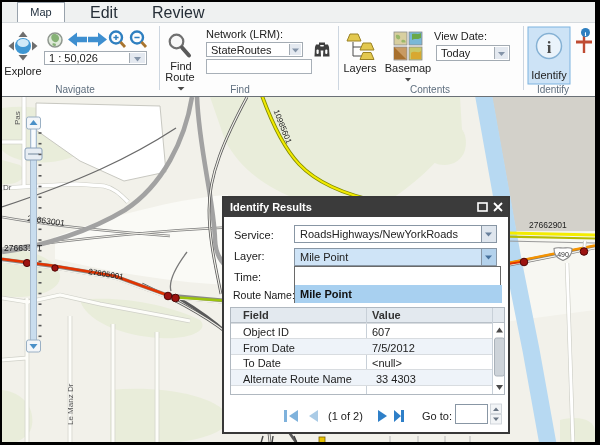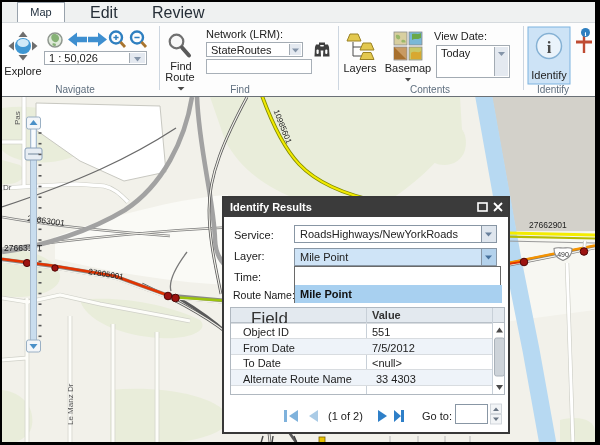--- a/index.html
+++ b/index.html
@@ -317,21 +317,21 @@
   <span class="abs rtxt" style="left:4px; top:1px;">StateRoutes</span>
   <div class="btn" style="width:12px;">
       <svg width="11" height="12" viewBox="0 0 11 12">
         <path d="M2,4.5 L9,4.5 L5.5,8.5 Z" fill="#8494a8"></path>
       </svg>
     </div>
 </div>
 <div class="abs" style="left:206px; top:59px; width:106px; height:15px; background:#fff; border:1px solid #a8b0b8;"></div>
 
 <div class="abs rtxt" style="left:434px; top:30px;">View Date:</div>
-<div class="combo abs" style="left:436px; top:45px; width:74px; height:33px;">
+<div class="combo abs" style="left:436px; top:45px; width:74px; height:16px;">
   <span class="abs rtxt" style="left:4px; top:1px;">Today</span>
   <div class="btn" style="width:14px;">
       <svg width="13" height="13" viewBox="0 0 13 13">
         <path d="M3,5 L10,5 L6.5,9 Z" fill="#8494a8"></path>
       </svg>
     </div>
 </div>
 
 <div id="dlg" class="abs">
   <div id="dlg-title" class="abs">Identify Results
@@ -358,29 +358,29 @@
   </div>
   <div class="dl abs" style="left:10px; top:73px;">Time:</div>
   <div class="dl abs" style="left:9px; top:91px; font-size:10.5px;">Route Name:</div>
 
   <div class="abs" style="left:70px; top:68px; width:207px; height:37px; background:#fff; border:1px solid #6a6a6a;">
     <div class="abs" style="left:0; top:18px; width:207px; height:18px; background:#a8d0f0; font-size:11px; font-weight:bold; color:#111; line-height:18px; padding-left:5px;">Mile Point</div>
   </div>
 
   <div class="abs" style="left:6px; top:109px; width:275px; height:88px; border:1px solid #b0b8c0; background:#fff;">
     <div class="abs" style="left:0; top:0; width:273px; height:15px; background:#e3e9ef; border-bottom:1px solid #b8c0c8;">
-      <span class="abs" style="left:20px; top:1px; font-size:17px; font-weight:normal; color:#333;">Field</span>
+      <span class="abs" style="left:12px; top:1px; font-size:11px; font-weight:bold; color:#333;">Field</span>
       <span class="abs" style="left:141px; top:1px; font-size:11px; font-weight:bold; color:#333;">Value</span>
     </div>
     <div class="abs" style="left:135px; top:0; width:1px; height:86px; background:#c8d0d8;"></div>
     <div class="abs" style="left:261px; top:0; width:1px; height:86px; background:#c8d0d8;"></div>
     <div class="abs" style="left:0; top:31px; width:261px; height:15px; background:#eef3f9;"></div>
     <div class="abs" style="left:0; top:62px; width:261px; height:15px; background:#eef3f9;"></div>
     <span class="abs" style="left:12px; top:18px; font-size:11px; color:#222;">Object ID</span>
-    <span class="abs" style="left:141px; top:18px; font-size:11px; color:#222;">551</span>
+    <span class="abs" style="left:141px; top:18px; font-size:11px; color:#222;">607</span>
     <span class="abs" style="left:12px; top:34px; font-size:11px; color:#222;">From Date</span>
     <span class="abs" style="left:141px; top:34px; font-size:11px; color:#222;">7/5/2012</span>
     <span class="abs" style="left:12px; top:49px; font-size:11px; color:#222;">To Date</span>
     <span class="abs" style="left:141px; top:49px; font-size:11px; color:#222;">&lt;null&gt;</span>
     <span class="abs" style="left:12px; top:65px; font-size:11px; color:#222;">Alternate Route Name</span>
     <span class="abs" style="left:145px; top:65px; font-size:11px; color:#222;">33 4303</span>
     <div class="abs" style="left:0; top:15px; width:261px; height:1px; background:#d8dce0;"></div>
     <div class="abs" style="left:0; top:30px; width:261px; height:1px; background:#d8dce0;"></div>
     <div class="abs" style="left:0; top:46px; width:261px; height:1px; background:#d8dce0;"></div>
     <div class="abs" style="left:0; top:61px; width:261px; height:1px; background:#d8dce0;"></div>

